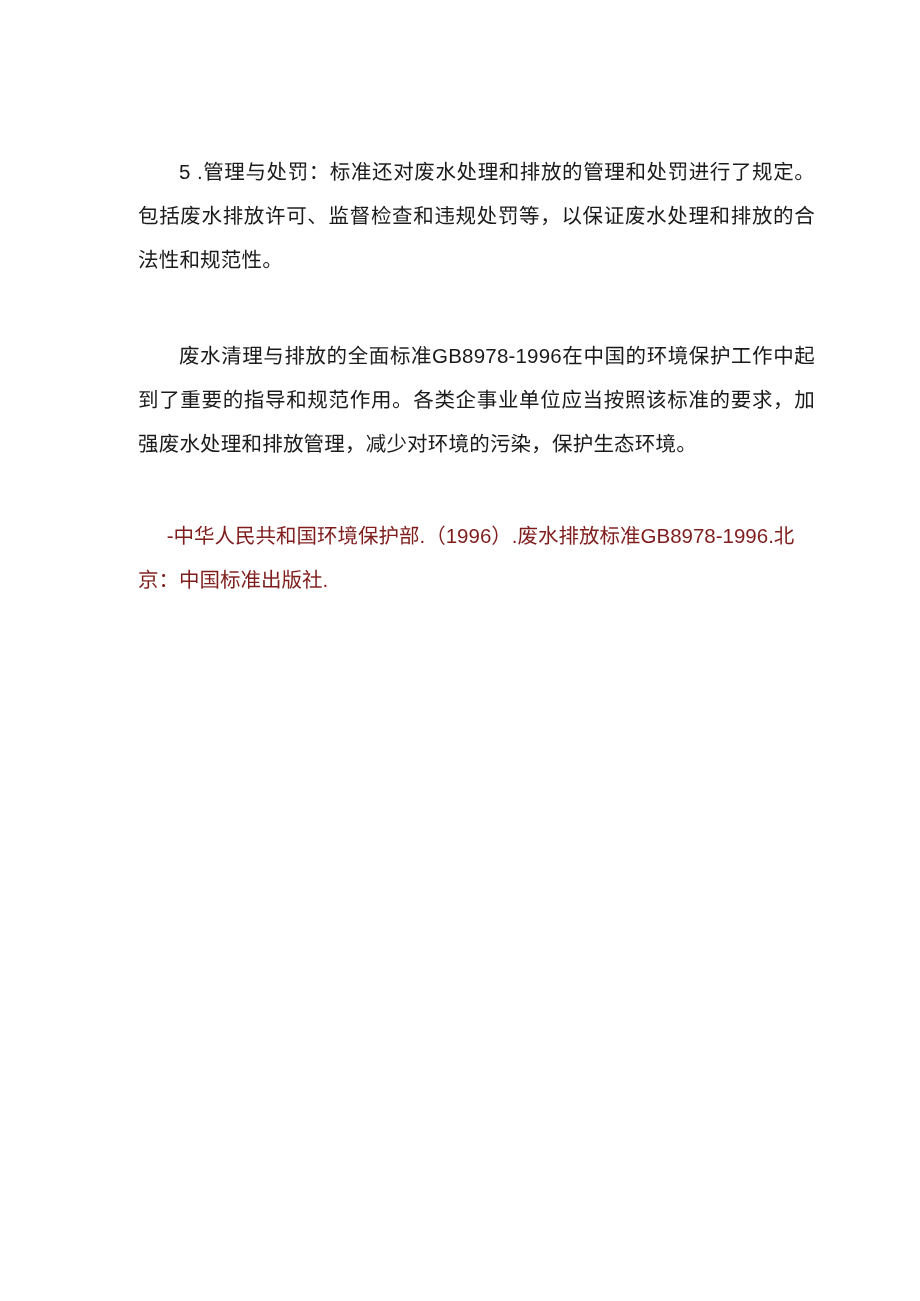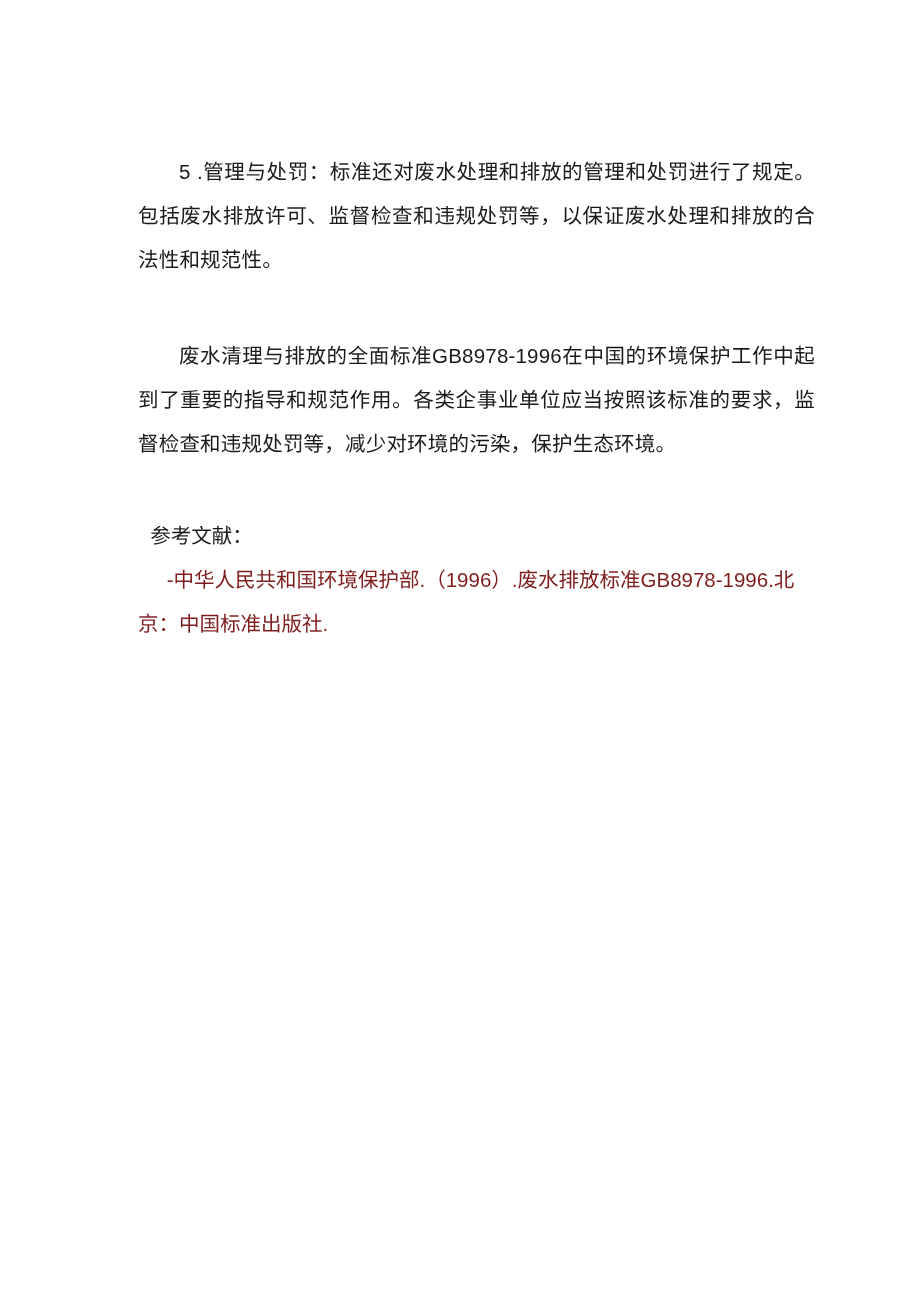--- a/index.html
+++ b/index.html
@@ -62,22 +62,21 @@
 </head>
 <body>
 
 <div class="page">
   <div class="doc-body">
 
     <p class="para indent">5 .管理与处罚：标准还对废水处理和排放的管理和处罚进行了规定。包括废水排放许可、监督检查和违规处罚等，以保证废水处理和排放的合法性和规范性。</p>
 
     <div class="gap-lg"></div>
 
-    <p class="para indent">废水清理与排放的全面标准GB8978-1996在中国的环境保护工作中起到了重要的指导和规范作用。各类企事业单位应当按照该标准的要求，监督检查和违规处罚等，减少对环境的污染，保护生态环境。</p>
+    <p class="para indent">废水清理与排放的全面标准GB8978-1996在中国的环境保护工作中起到了重要的指导和规范作用。各类企事业单位应当按照该标准的要求，加强废水处理和排放管理，减少对环境的污染，保护生态环境。</p>
 
     <div class="gap-md"></div>
 
-    <p class="ref-heading">参考文献：</p>
 
     <p class="ref-item">-中华人民共和国环境保护部.（1996）.废水排放标准GB8978-1996.北京：中国标准出版社.</p>
 
   </div>
 </div>
 
 </body></html>

